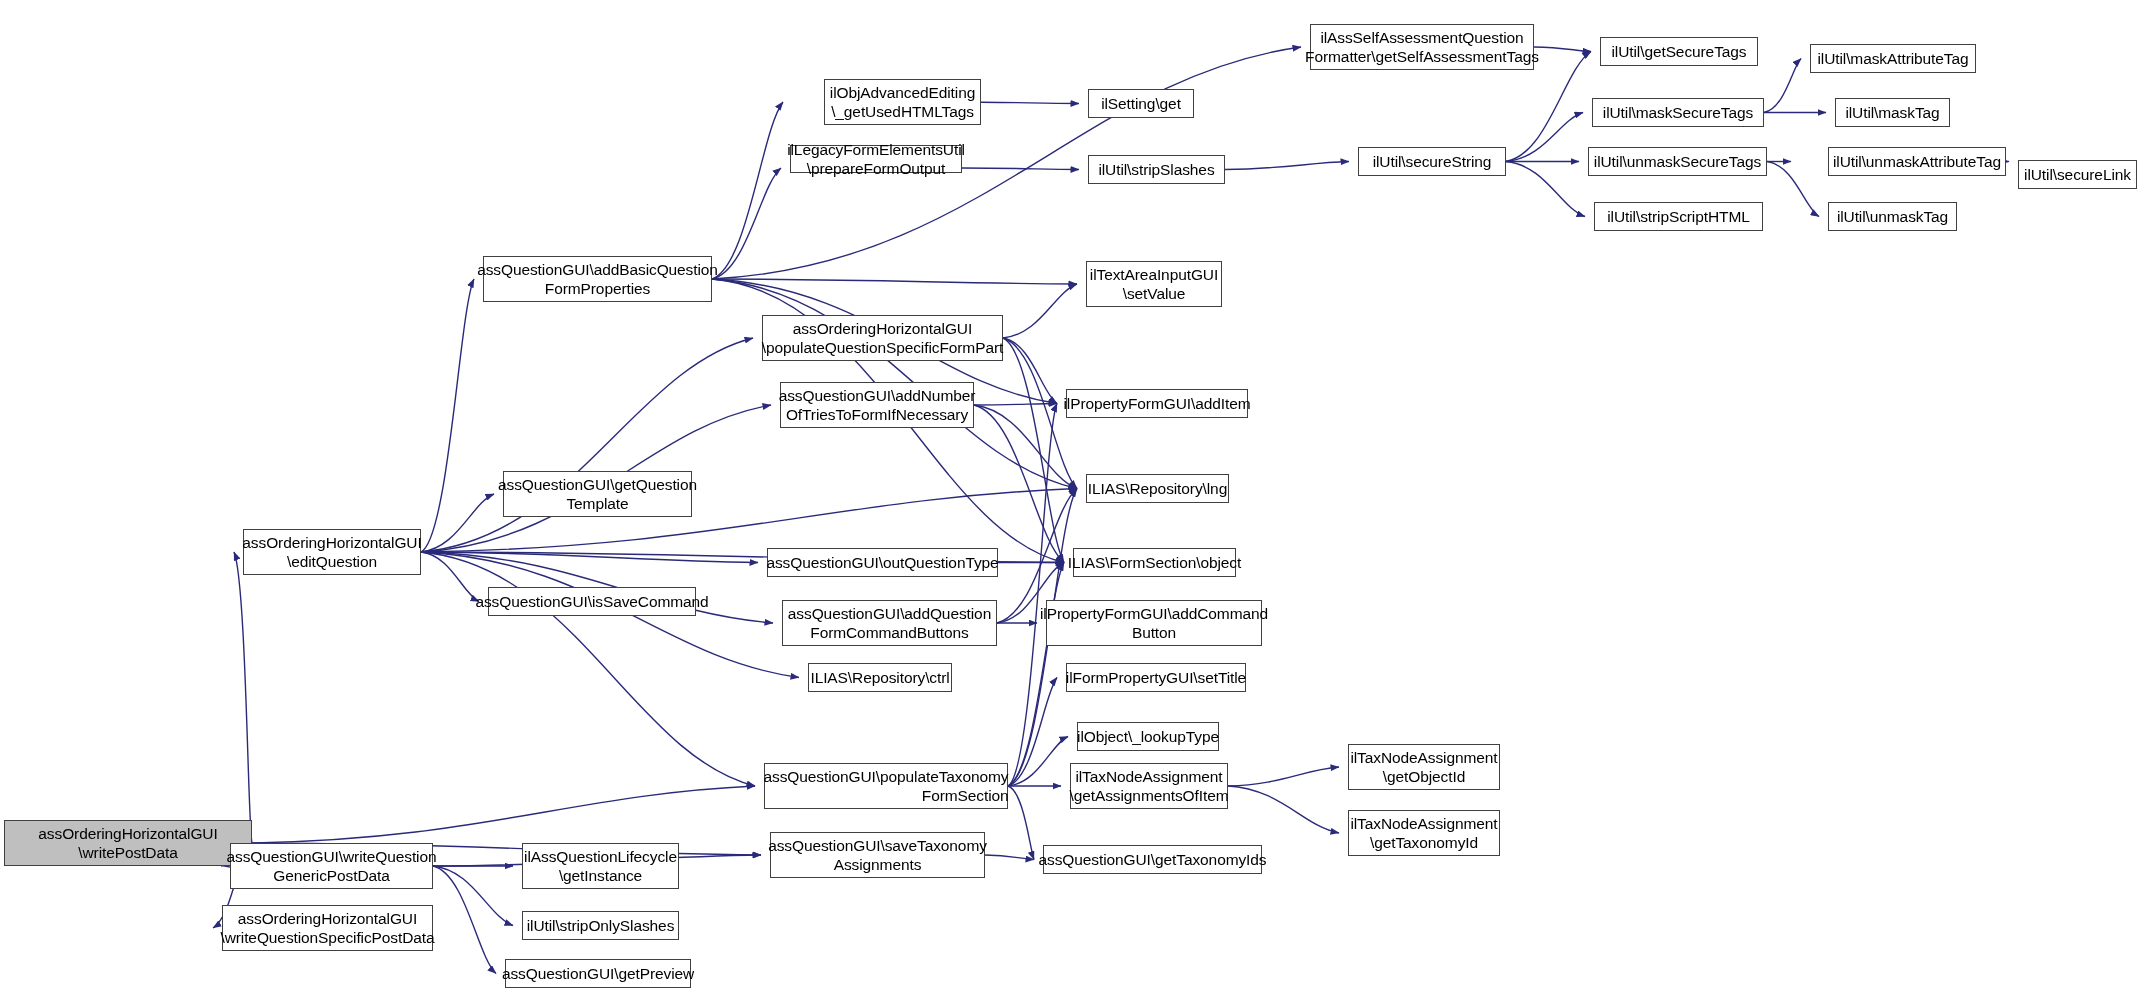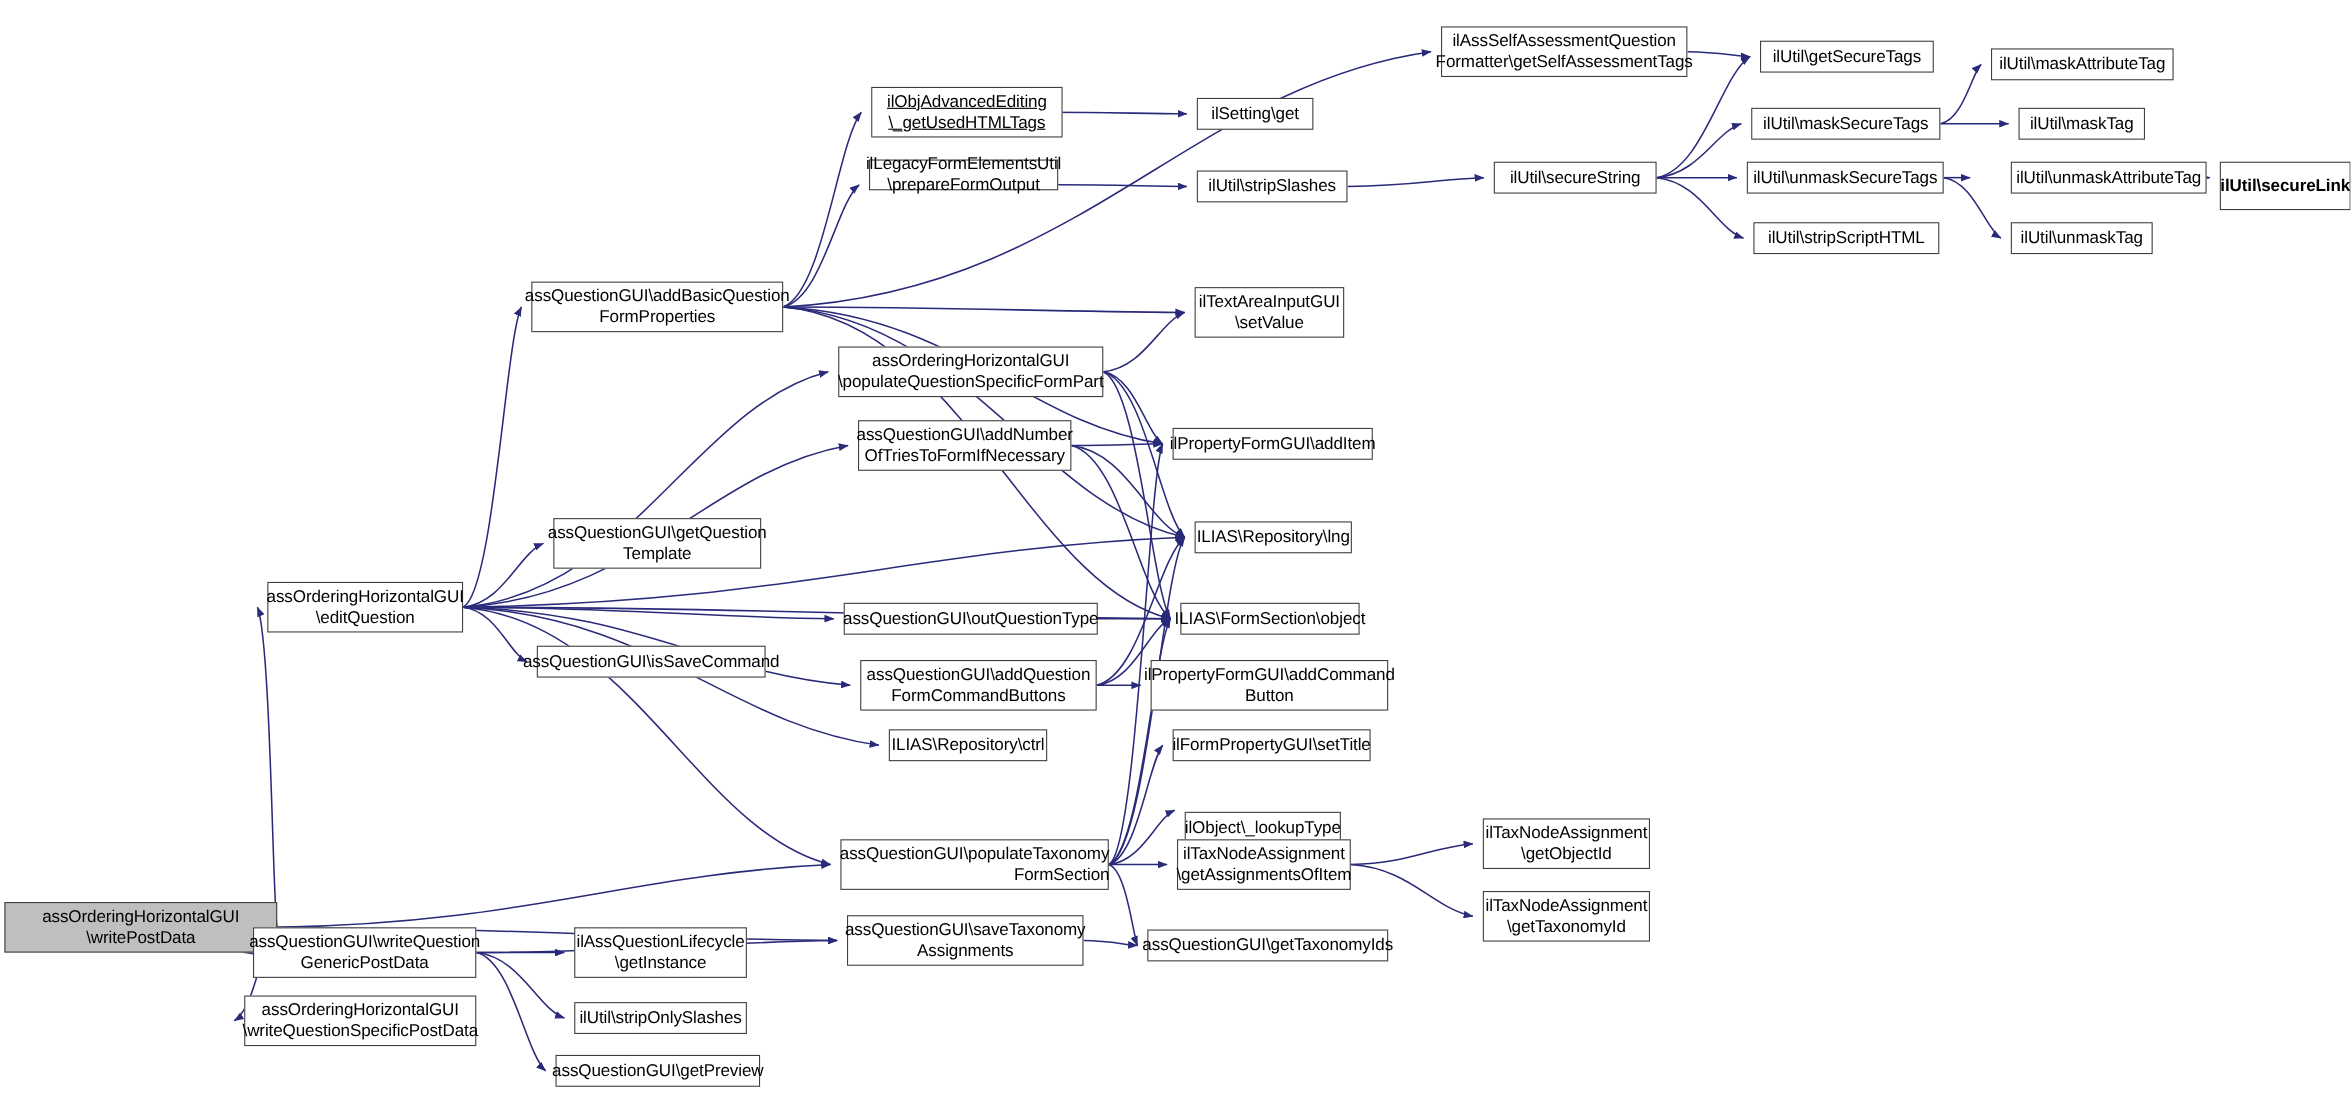--- a/index.html
+++ b/index.html
@@ -130,48 +130,48 @@
 FormCommandButtons</div>
       <div class="node" style="left: 808px; top: 663px; width: 144px; height: 29px;">ILIAS\Repository\ctrl</div>
       <div class="node" style="left: 764px; top: 763px; width: 244px; height: 46px; text-align: right;">assQuestionGUI\populateTaxonomy
 FormSection</div>
       <div class="node" style="left: 770px; top: 832px; width: 215px; height: 46px;">assQuestionGUI\saveTaxonomy
 Assignments</div>
       <div class="node" style="left: 762px; top: 315px; width: 241px; height: 46px;">assOrderingHorizontalGUI
 \populateQuestionSpecificFormPart</div>
       <div class="node" style="left: 780px; top: 382px; width: 194px; height: 46px;">assQuestionGUI\addNumber
 OfTriesToFormIfNecessary</div>
-      <div class="node" style="left: 792px; top: 79px; width: 174px; height: 46px; text-decoration: underline;">ilObjAdvancedEditing
+      <div class="node" style="left: 824px; top: 79px; width: 157px; height: 46px;">ilObjAdvancedEditing
 \_getUsedHTMLTags</div>
       <div class="node" style="left: 790px; top: 145px; width: 172px; height: 28px;">ilLegacyFormElementsUtil
 \prepareFormOutput</div>
       <div class="node" style="left: 1088px; top: 89px; width: 106px; height: 29px;">ilSetting\get</div>
       <div class="node" style="left: 1088px; top: 155px; width: 137px; height: 29px;">ilUtil\stripSlashes</div>
       <div class="node" style="left: 1086px; top: 261px; width: 136px; height: 46px;">ilTextAreaInputGUI
 \setValue</div>
       <div class="node" style="left: 1066px; top: 389px; width: 182px; height: 29px;">ilPropertyFormGUI\addItem</div>
       <div class="node" style="left: 1086px; top: 474px; width: 143px; height: 29px;">ILIAS\Repository\lng</div>
       <div class="node" style="left: 1073px; top: 548px; width: 163px; height: 29px;">ILIAS\FormSection\object</div>
       <div class="node" style="left: 1046px; top: 600px; width: 216px; height: 46px;">ilPropertyFormGUI\addCommand
 Button</div>
       <div class="node" style="left: 1066px; top: 663px; width: 180px; height: 29px;">ilFormPropertyGUI\setTitle</div>
-      <div class="node" style="left: 1077px; top: 722px; width: 142px; height: 29px; margin-top: 16px;">ilObject\_lookupType</div>
+      <div class="node" style="left: 1077px; top: 722px; width: 142px; height: 29px;">ilObject\_lookupType</div>
       <div class="node" style="left: 1070px; top: 763px; width: 158px; height: 46px;">ilTaxNodeAssignment
 \getAssignmentsOfItem</div>
       <div class="node" style="left: 1043px; top: 845px; width: 219px; height: 29px;">assQuestionGUI\getTaxonomyIds</div>
       <div class="node" style="left: 1348px; top: 744px; width: 152px; height: 46px;">ilTaxNodeAssignment
 \getObjectId</div>
       <div class="node" style="left: 1348px; top: 810px; width: 152px; height: 46px;">ilTaxNodeAssignment
 \getTaxonomyId</div>
       <div class="node" style="left: 1310px; top: 24px; width: 224px; height: 46px;">ilAssSelfAssessmentQuestion
 Formatter\getSelfAssessmentTags</div>
       <div class="node" style="left: 1358px; top: 147px; width: 148px; height: 29px;">ilUtil\secureString</div>
       <div class="node" style="left: 1600px; top: 37px; width: 158px; height: 29px;">ilUtil\getSecureTags</div>
       <div class="node" style="left: 1592px; top: 98px; width: 172px; height: 29px;">ilUtil\maskSecureTags</div>
       <div class="node" style="left: 1588px; top: 147px; width: 179px; height: 29px;">ilUtil\unmaskSecureTags</div>
       <div class="node" style="left: 1594px; top: 202px; width: 169px; height: 29px;">ilUtil\stripScriptHTML</div>
       <div class="node" style="left: 1810px; top: 44px; width: 166px; height: 29px;">ilUtil\maskAttributeTag</div>
       <div class="node" style="left: 1835px; top: 98px; width: 115px; height: 29px;">ilUtil\maskTag</div>
       <div class="node" style="left: 1828px; top: 147px; width: 178px; height: 29px;">ilUtil\unmaskAttributeTag</div>
       <div class="node" style="left: 1828px; top: 202px; width: 129px; height: 29px;">ilUtil\unmaskTag</div>
-      <div class="node" style="left: 2018px; top: 147px; width: 119px; height: 44px; font-weight: bold;">ilUtil\secureLink</div>
+      <div class="node" style="left: 2018px; top: 160px; width: 119px; height: 29px;">ilUtil\secureLink</div>
     </div>
 </div>
 
 </body></html>

